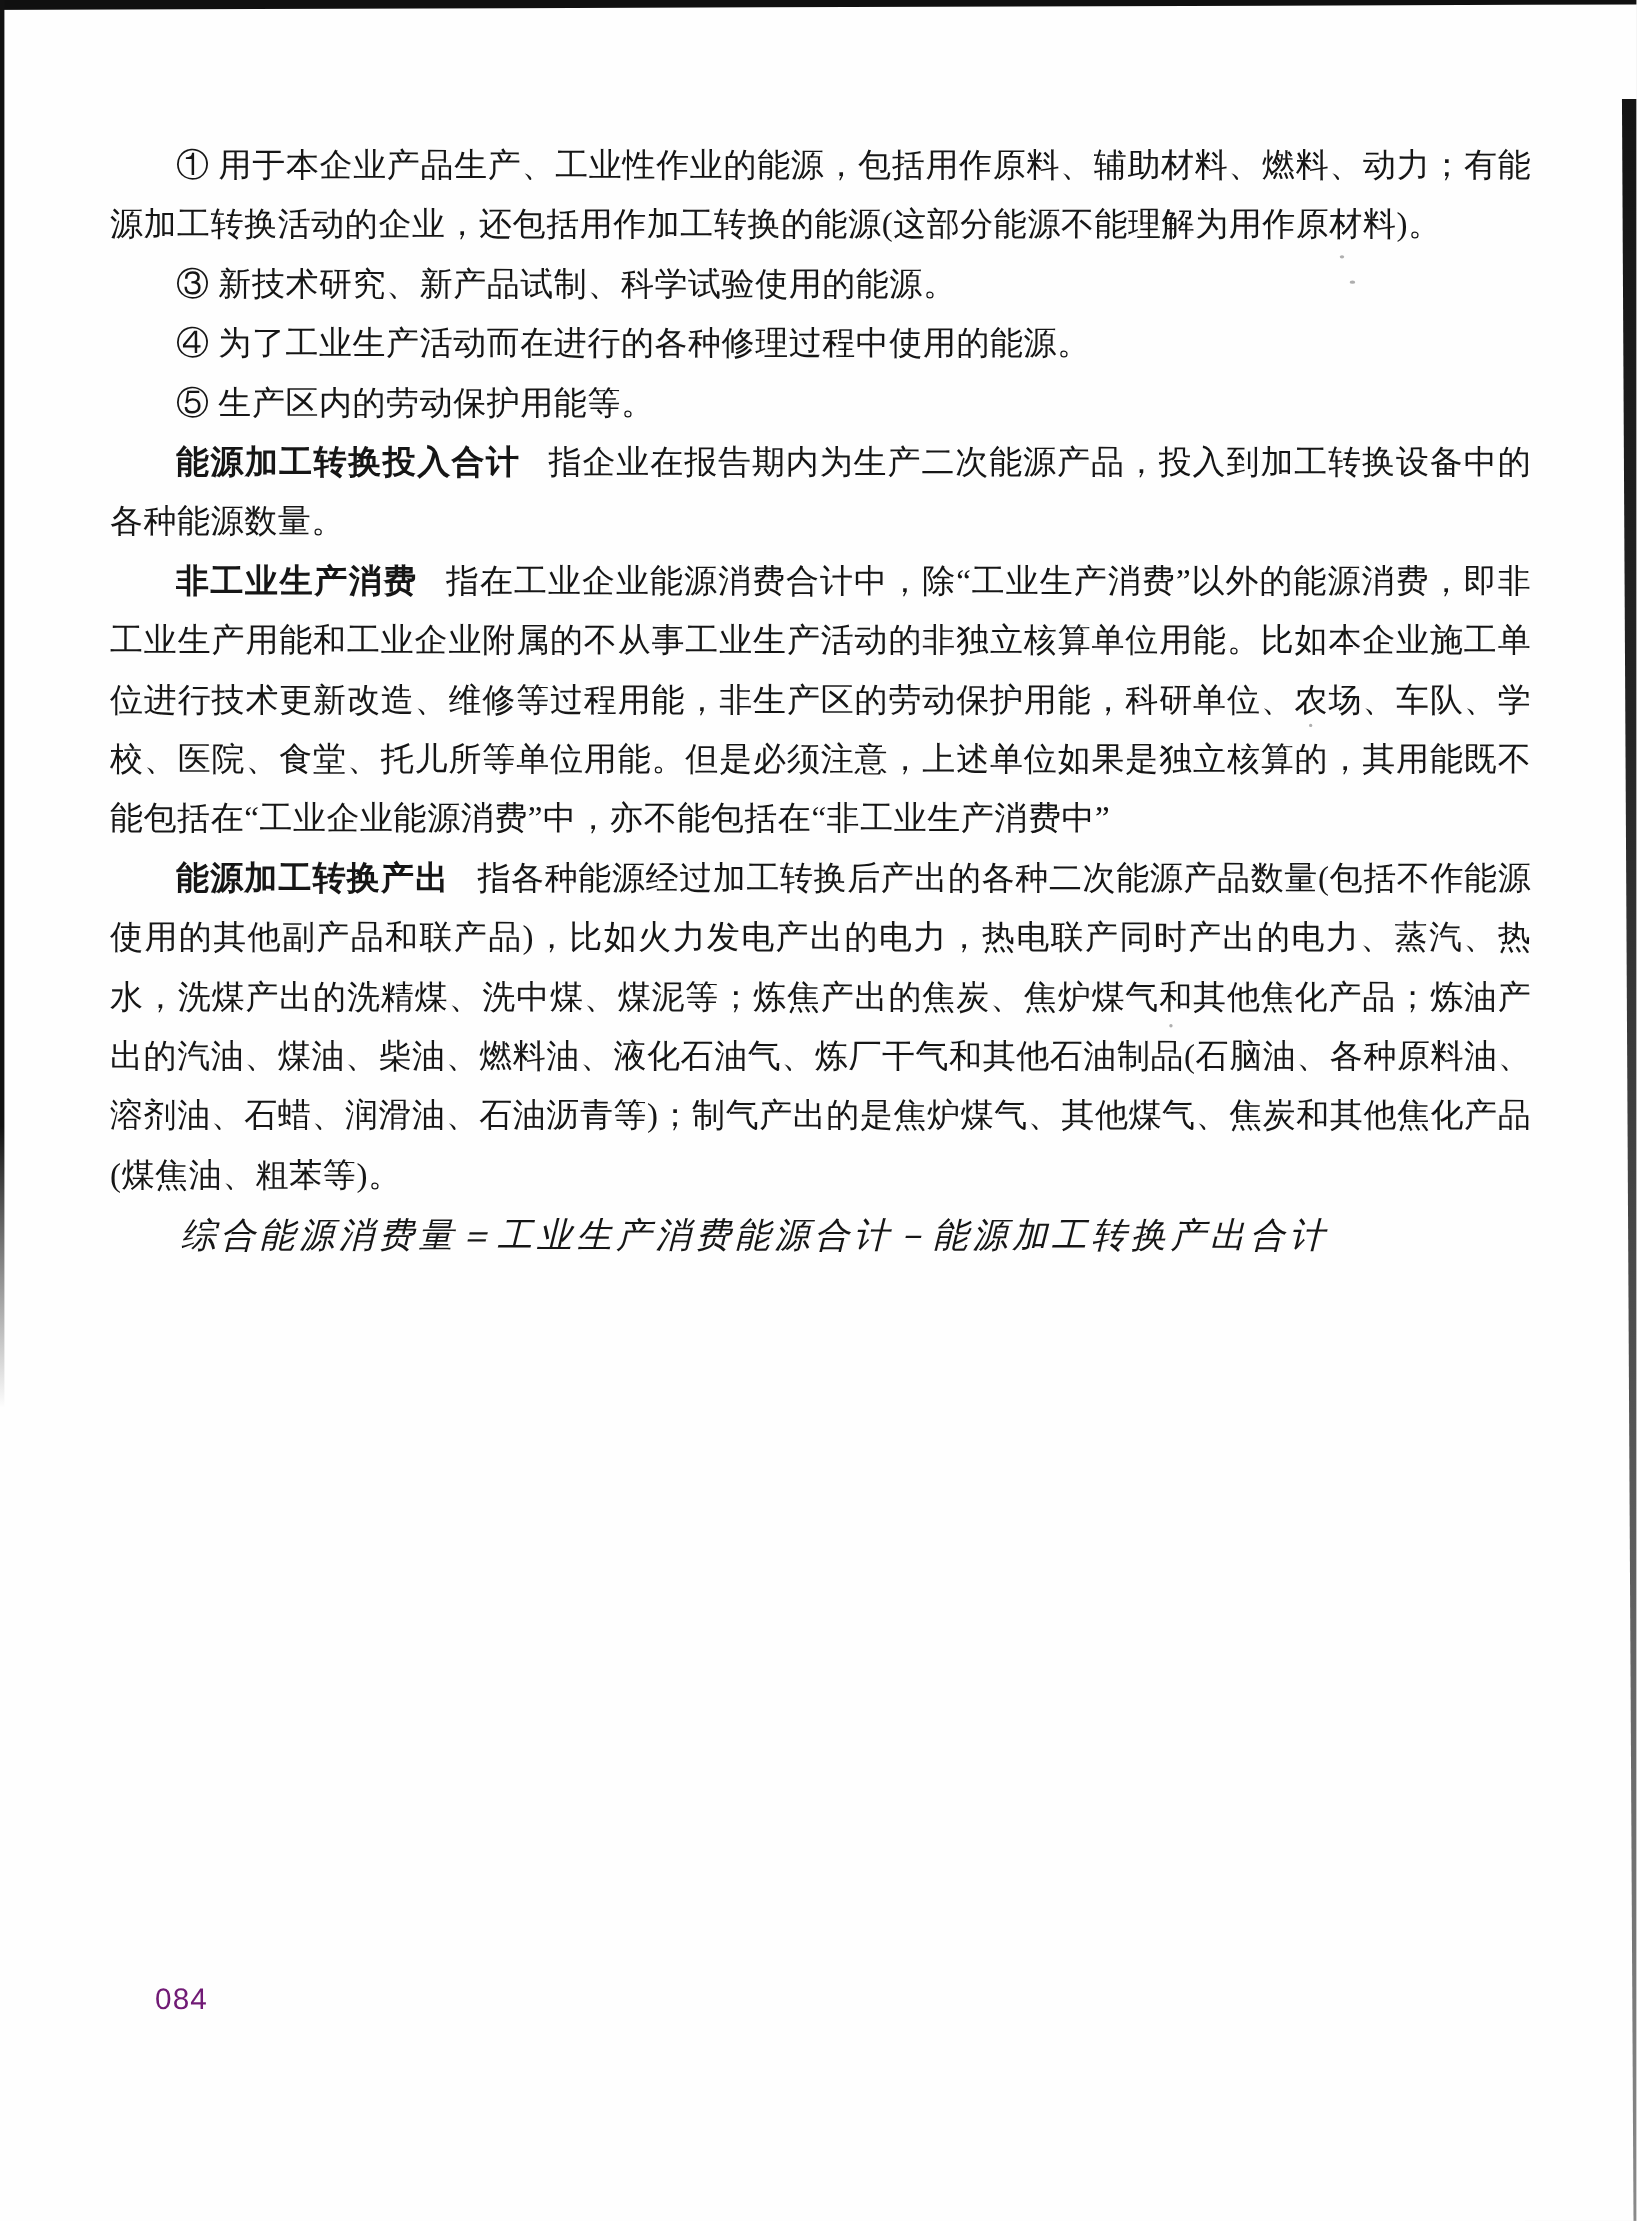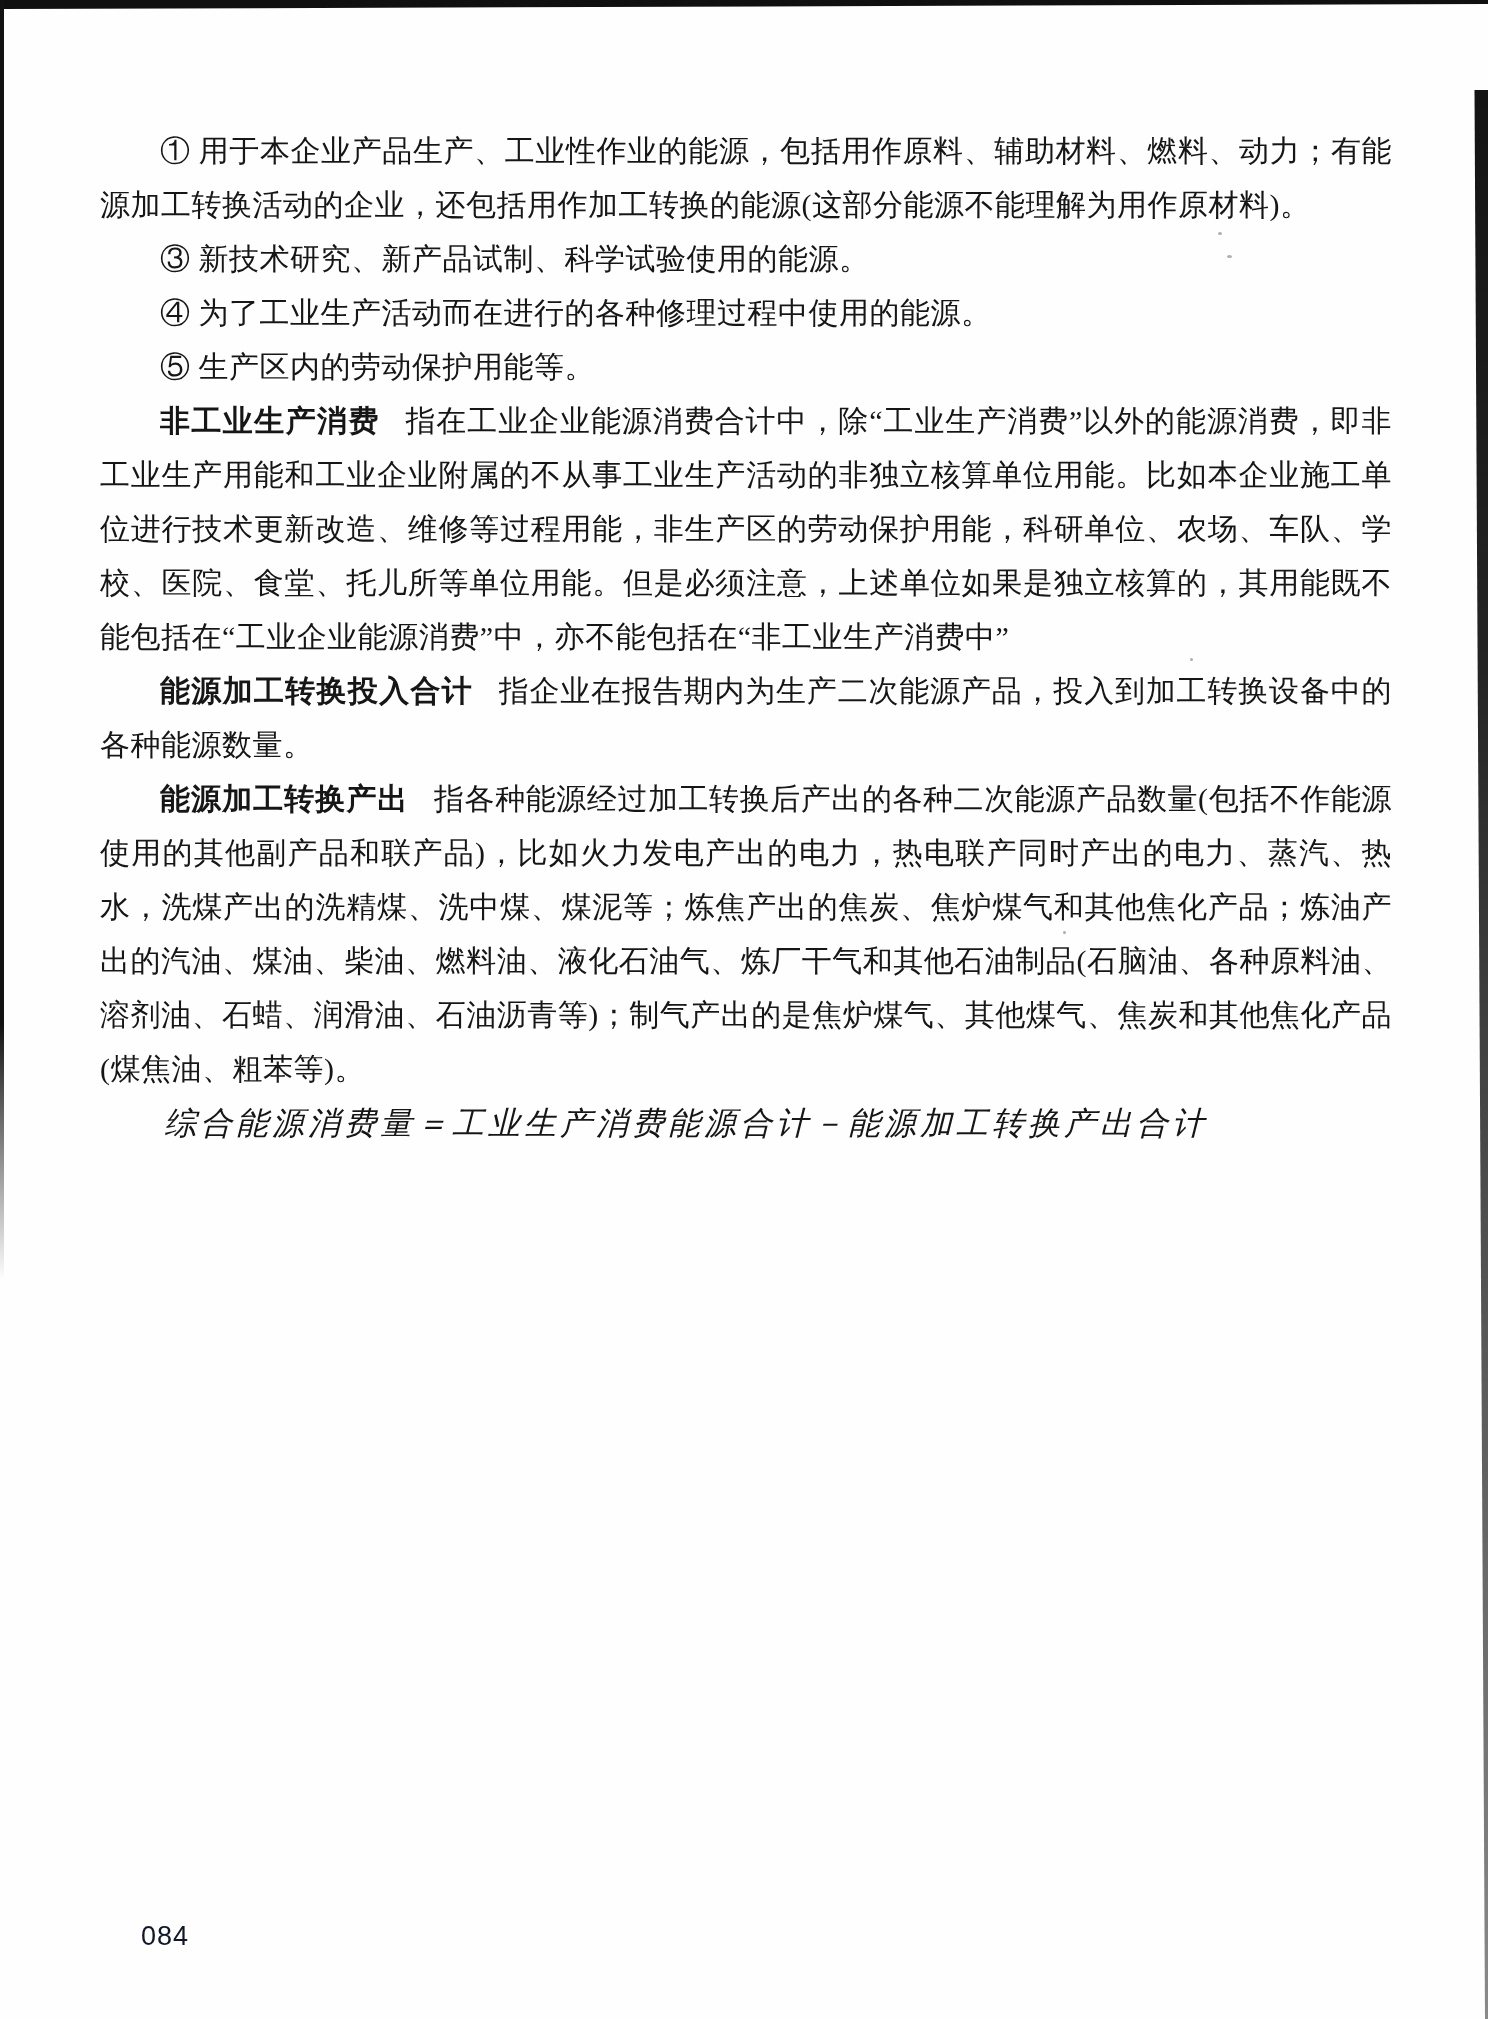--- a/index.html
+++ b/index.html
@@ -46,24 +46,24 @@
     letter-spacing: 1px;
   }
   .formula {
     font-style: italic;
     font-size: 32px;
     letter-spacing: 4px;
   }
   .page-number {
     position: absolute;
     left: 141px;
-    top: 1921px;
+    top: 1802px;
     font-family: "Liberation Sans", "DejaVu Sans", sans-serif;
     font-size: 27px;
-    color: #0f172a;
+    color: #701a75;
     letter-spacing: 1px;
   }
   
   .speck { position: absolute; background: #6c6c6c; border-radius: 50%; opacity: 0.55; }
   .speck-1 { left: 1218px; top: 232px; width: 4px; height: 3px; }
   .speck-2 { left: 1227px; top: 255px; width: 5px; height: 3px; }
   .speck-3 { left: 1190px; top: 658px; width: 3px; height: 3px; }
   .speck-4 { left: 1063px; top: 931px; width: 3px; height: 3px; }
 </style>
 </head>
@@ -73,23 +73,23 @@
   <div class="scan-edge-top"></div>
   <div class="scan-edge-left"></div>
   <div class="scan-edge-right"></div>
 
   <main class="text-block">
     <p>① 用于本企业产品生产、工业性作业的能源，包括用作原料、辅助材料、燃料、动力；有能源加工转换活动的企业，还包括用作加工转换的能源(这部分能源不能理解为用作原材料)。</p>
     <p>③ 新技术研究、新产品试制、科学试验使用的能源。</p>
     <p>④ 为了工业生产活动而在进行的各种修理过程中使用的能源。</p>
     <p>⑤ 生产区内的劳动保护用能等。</p>
 
+    <p><span class="term">能源加工转换投入合计</span><span>指企业在报告期内为生产二次能源产品，投入到加工转换设备中的各种能源数量。</span></p>
+
     <p><span class="term">非工业生产消费</span><span>指在工业企业能源消费合计中，除“工业生产消费”以外的能源消费，即非工业生产用能和工业企业附属的不从事工业生产活动的非独立核算单位用能。比如本企业施工单位进行技术更新改造、维修等过程用能，非生产区的劳动保护用能，科研单位、农场、车队、学校、医院、食堂、托儿所等单位用能。但是必须注意，上述单位如果是独立核算的，其用能既不能包括在“工业企业能源消费”中，亦不能包括在“非工业生产消费中”</span></p>
-
-    <p><span class="term">能源加工转换投入合计</span><span>指企业在报告期内为生产二次能源产品，投入到加工转换设备中的各种能源数量。</span></p>
 
     <p><span class="term">能源加工转换产出</span><span>指各种能源经过加工转换后产出的各种二次能源产品数量(包括不作能源使用的其他副产品和联产品)，比如火力发电产出的电力，热电联产同时产出的电力、蒸汽、热水，洗煤产出的洗精煤、洗中煤、煤泥等；炼焦产出的焦炭、焦炉煤气和其他焦化产品；炼油产出的汽油、煤油、柴油、燃料油、液化石油气、炼厂干气和其他石油制品(石脑油、各种原料油、溶剂油、石蜡、润滑油、石油沥青等)；制气产出的是焦炉煤气、其他煤气、焦炭和其他焦化产品(煤焦油、粗苯等)。</span></p>
 
 
     <p class="formula">综合能源消费量＝工业生产消费能源合计－能源加工转换产出合计</p>
   </main>
 
   <div class="page-number">084</div>
 
   <div class="speck speck-1"></div>

